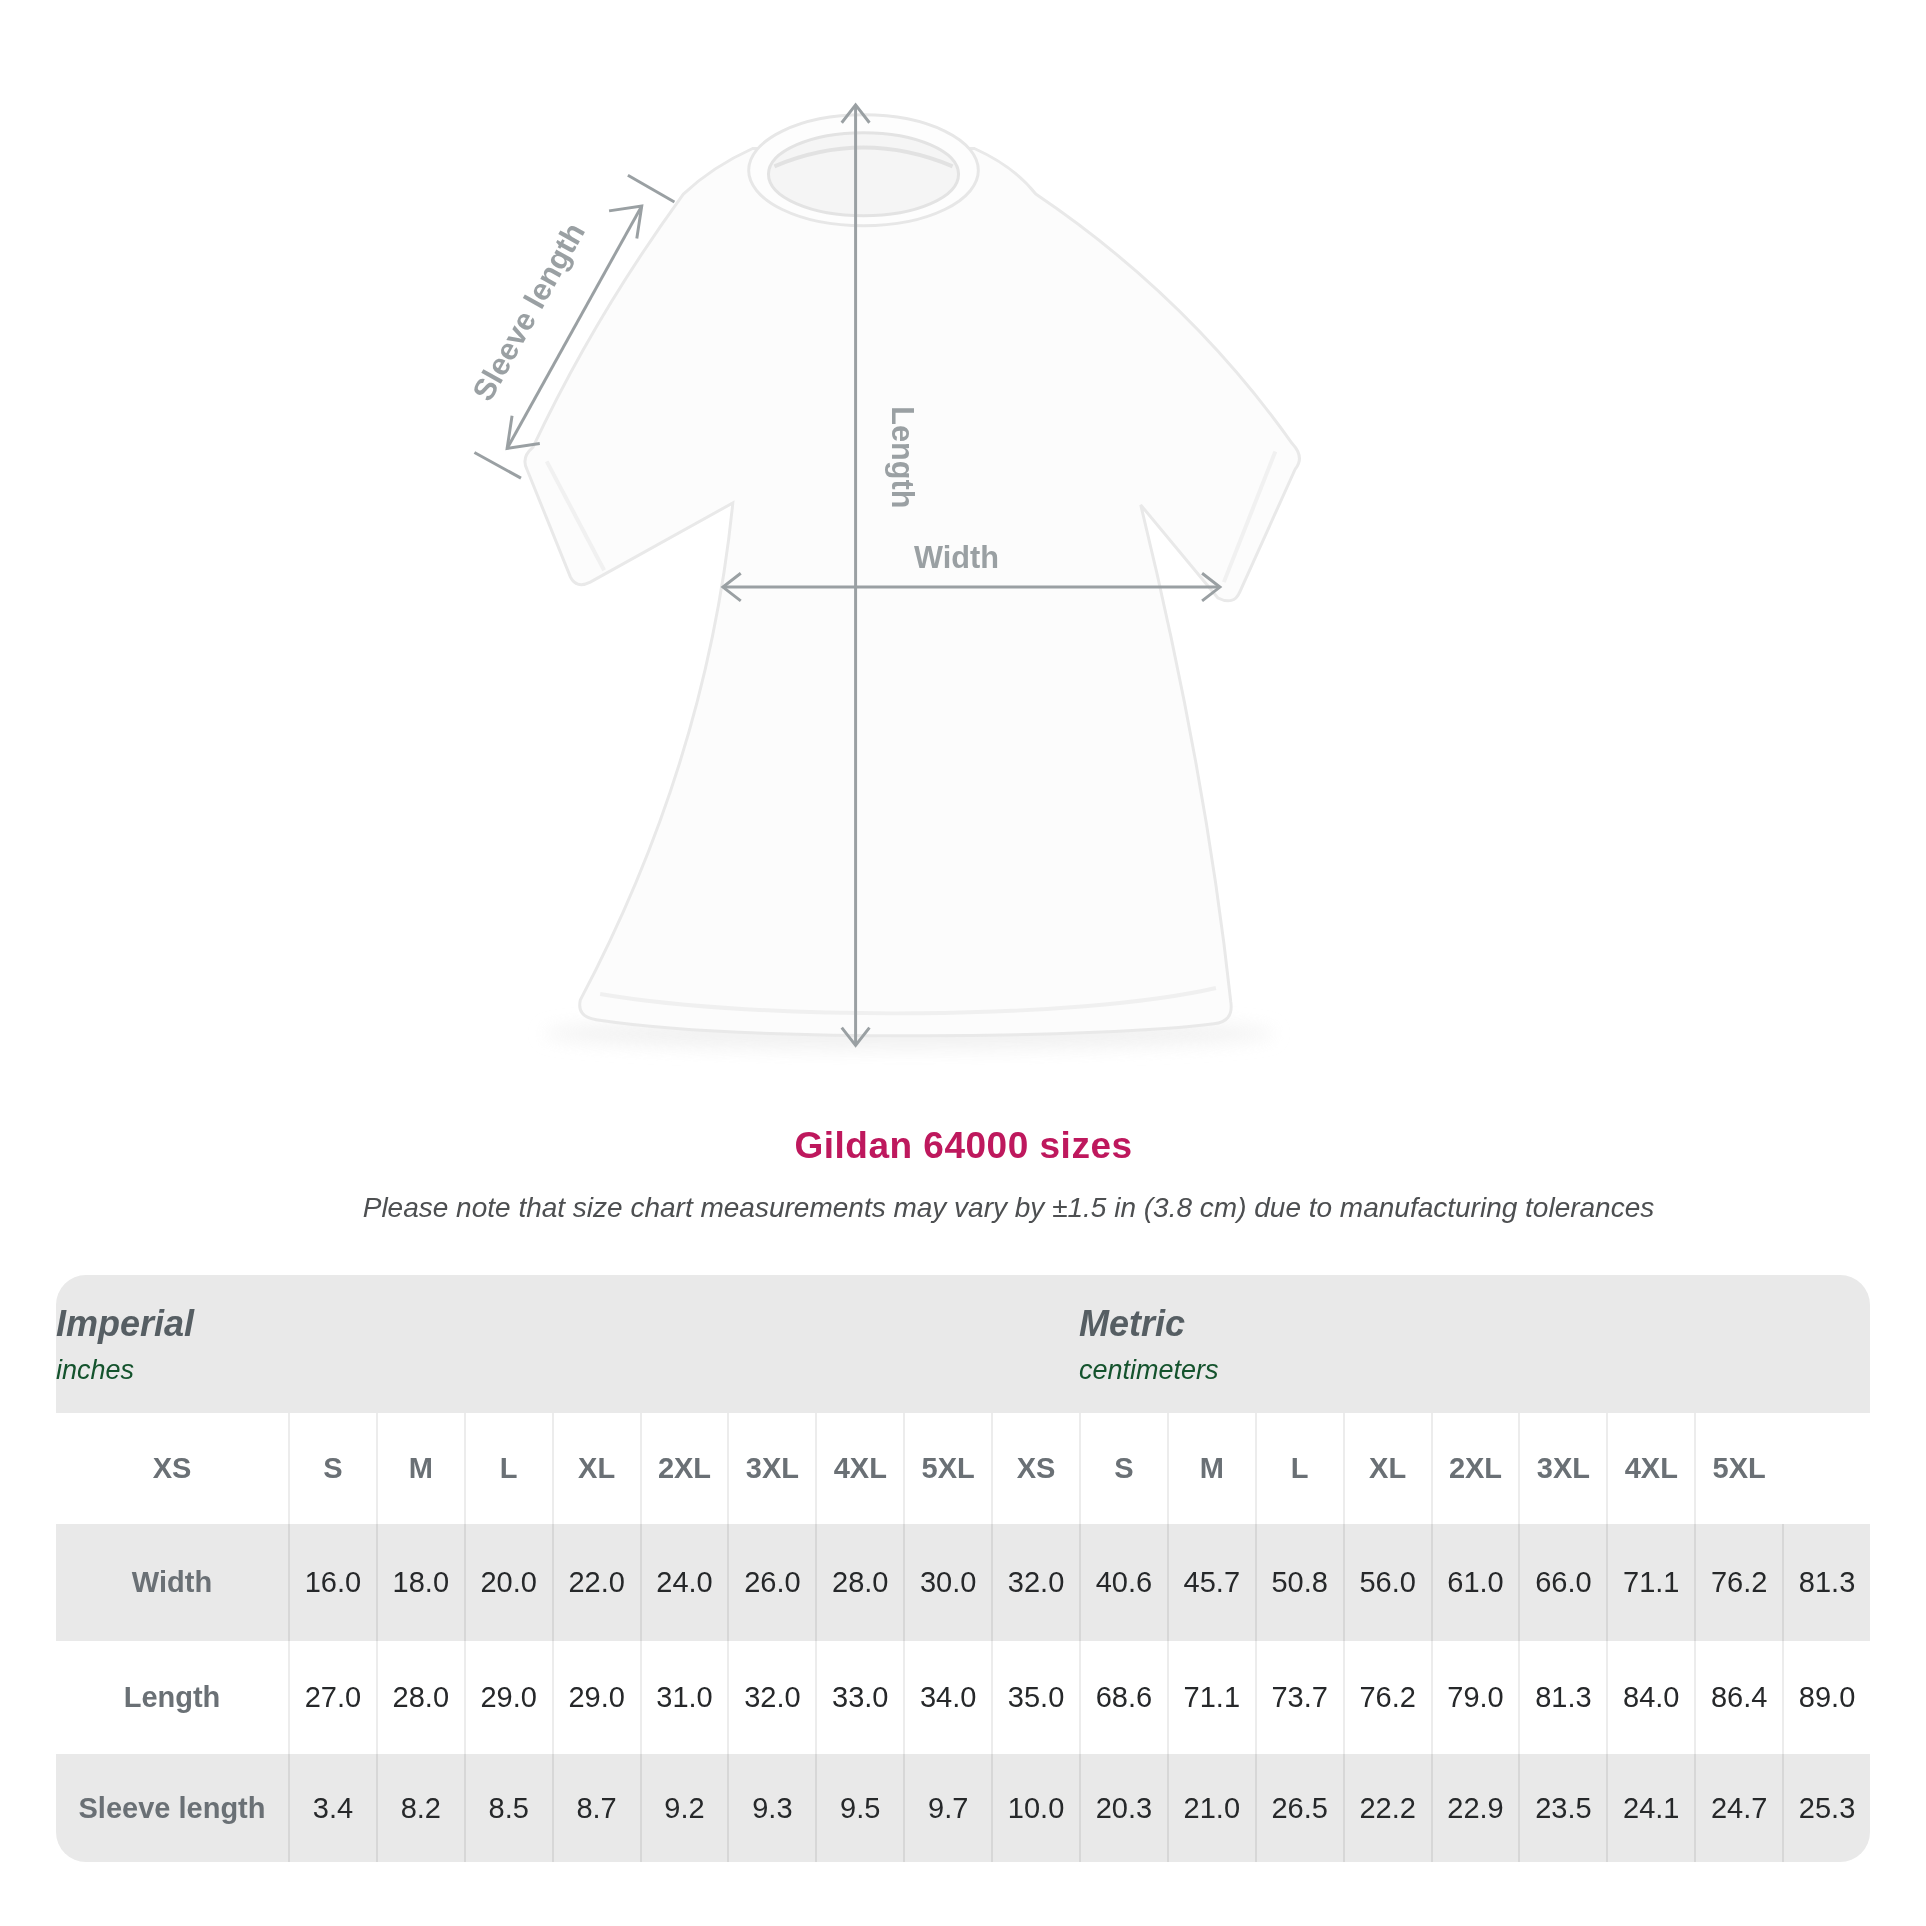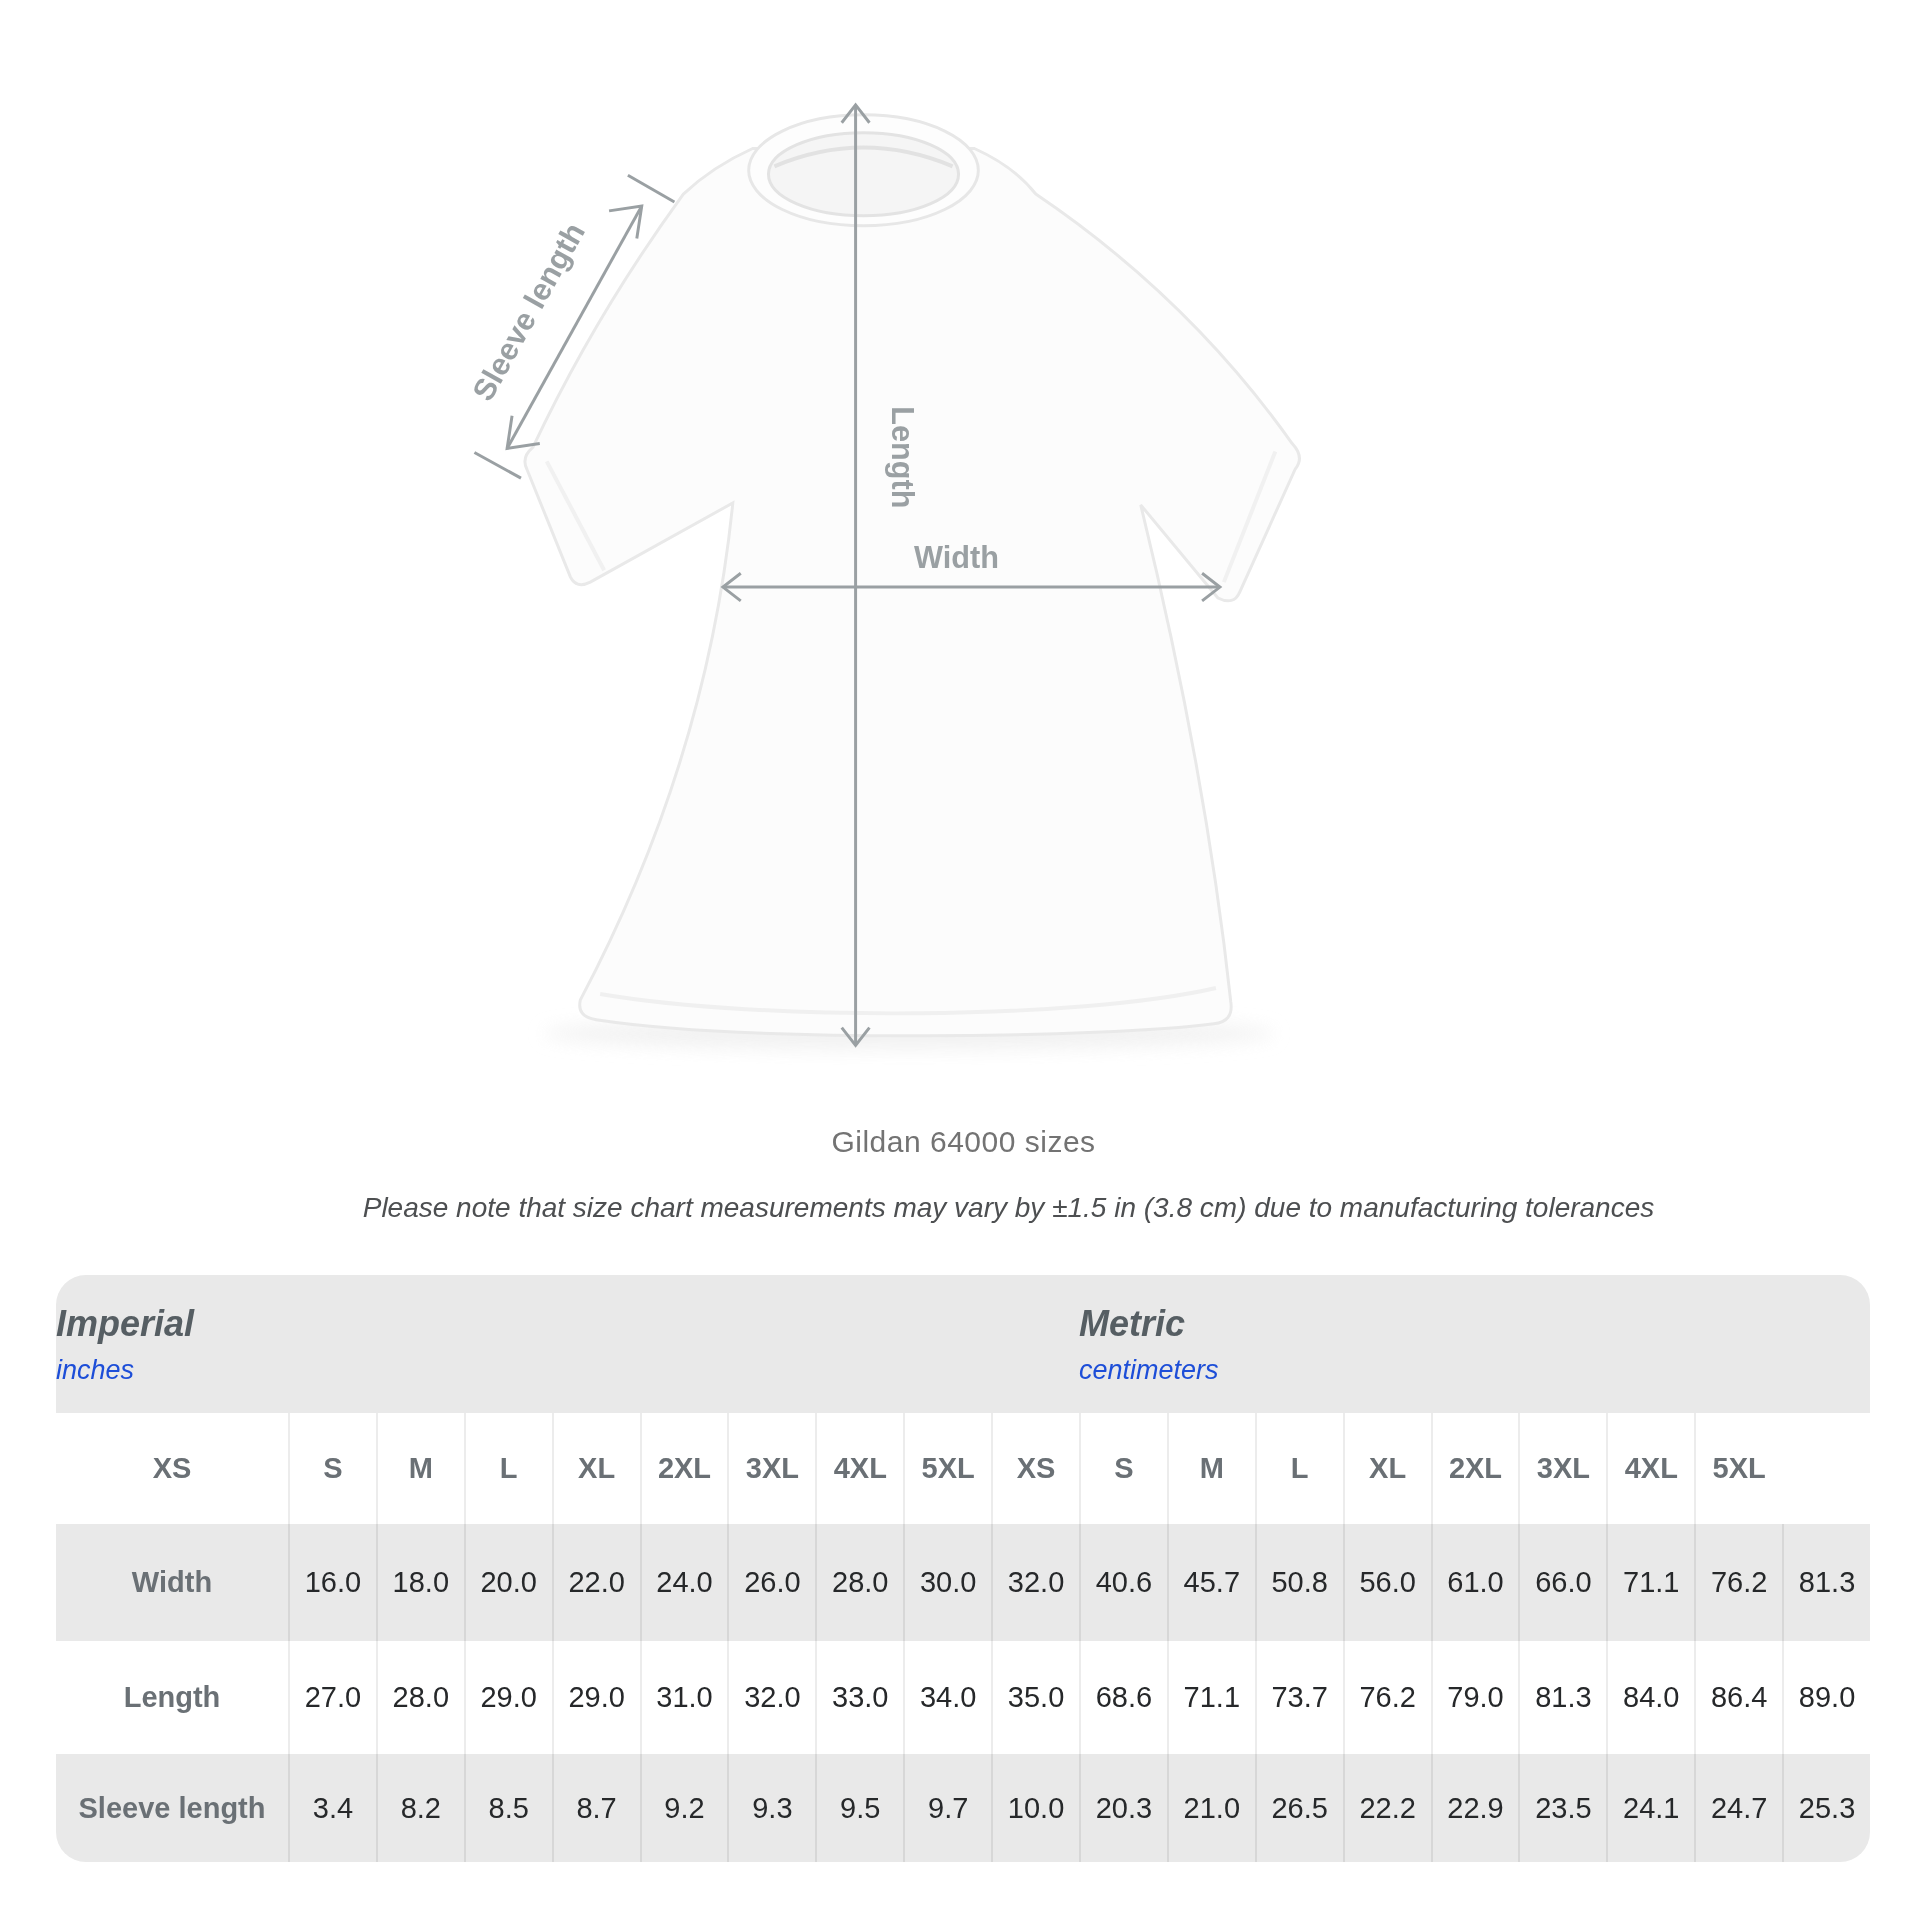--- a/index.html
+++ b/index.html
@@ -4,33 +4,33 @@
 <style>
   html,body{margin:0;padding:0;background:#ffffff;}
   .page{position:relative;width:1927px;height:1927px;background:#ffffff;overflow:hidden;
         font-family:"Liberation Sans", sans-serif;}
 
   
   .hero{position:absolute;left:0;top:0;width:1927px;height:1089px;}
 
   
   .title{position:absolute;left:0;top:1125px;width:100%;text-align:center;
-         font-size:30px;font-weight:normal;color:#737373;letter-spacing:0.5px;}
+         font-size:37px;font-weight:bold;color:#be185d;letter-spacing:0.5px;}
   .subtitle{position:absolute;left:0;top:1192px;width:100%;text-align:center;
             font-size:28px;font-style:italic;color:#4d4f51;margin-left:45px;}
 
   
   .size-table{position:absolute;left:56px;top:1275px;width:1814px;height:587px;
               border-radius:30px;overflow:hidden;background:#ffffff;}
   .band{display:grid;grid-template-columns:232px repeat(18,1fr);height:138px;background:#e9e9e9;}
   .unit-cell{display:flex;flex-direction:column;align-items:flex-start;justify-content:center;}
   .unit-cell.imperial{grid-column:1 / span 10;}
   .unit-cell.metric{grid-column:11 / span 9;}
   .unit-name{font-size:36px;font-weight:bold;font-style:italic;color:#565e63;}
-  .unit-sub{font-size:27px;font-style:italic;color:#1d4ed8;margin-top:10px;}
+  .unit-sub{font-size:27px;font-style:italic;color:#14532d;margin-top:10px;}
 
   .grid-row{display:grid;grid-template-columns:232px repeat(18,1fr);}
   .grid-row.white{background:#ffffff;}
   .grid-row.gray{background:#e9e9e9;}
   .r-sizes{height:111px;}
   .r-width{height:117px;}
   .r-length{height:113px;}
   .r-sleeve{height:109px;}
   .cell{display:flex;align-items:center;justify-content:center;
         font-size:29px;color:#26282a;}

